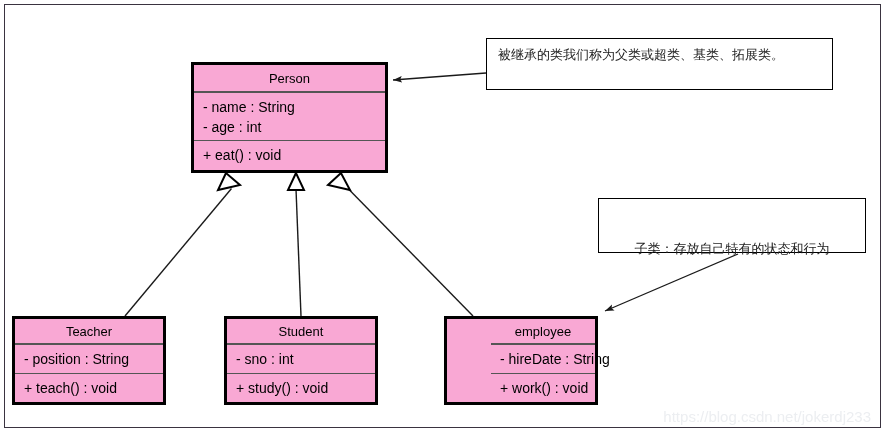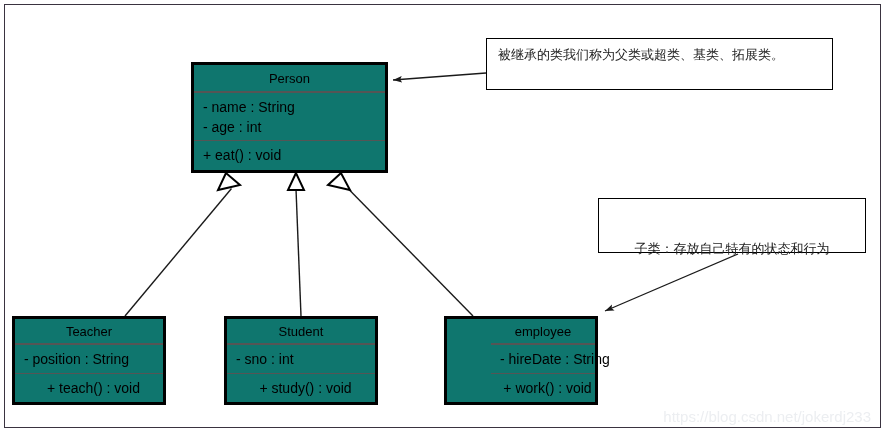--- a/index.html
+++ b/index.html
@@ -31,21 +31,21 @@
     position: absolute;
     left: 0;
     top: 0;
     width: 885px;
     height: 439px;
     pointer-events: none;
   }
   
   .uml-class {
     position: absolute;
-    background: #0f766e;
+    background: #f9a8d4;
     border: 3px solid #000000;
     box-sizing: border-box;
     display: flex;
     flex-direction: column;
     z-index: 3;
   }
   .uml-name {
     text-align: center;
     font-size: 13px;
     color: #000000;
@@ -80,21 +80,21 @@
     height: 111px;
   }
   #class-person .uml-name { height: 29px; }
   #class-person .attrs { height: 49px; }
   #class-person .ops { height: 30px; }
 
   
   .subclass { width: 154px; height: 89px; top: 316px; }
   .subclass .uml-name { height: 27px; }
   .subclass .attrs { height: 30px; }
-  .subclass .ops { height: 29px; text-align: center; }
+  .subclass .ops { height: 29px; }
   #class-teacher { left: 12px; }
   #class-student { left: 224px; }
   #class-employee { left: 444px; padding-left: 44px; }
 
   
   .note {
     position: absolute;
     background: #ffffff;
     border: 1px solid #000000;
     box-sizing: border-box;

